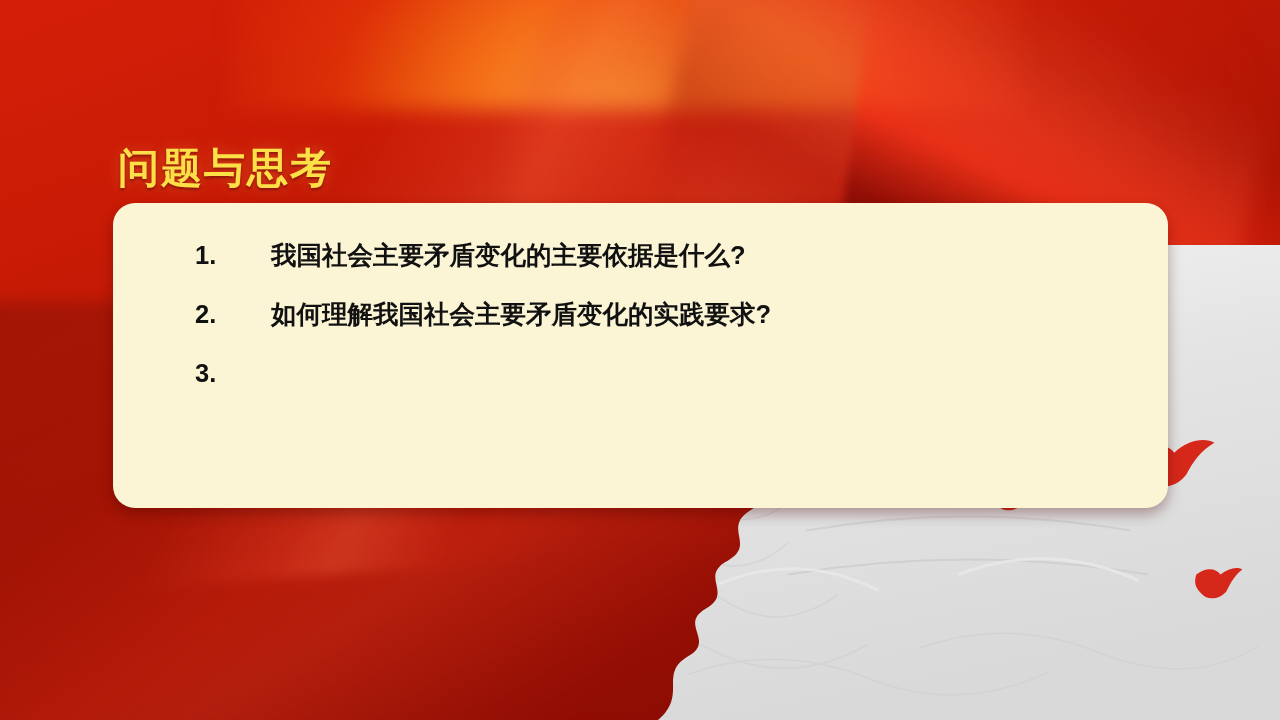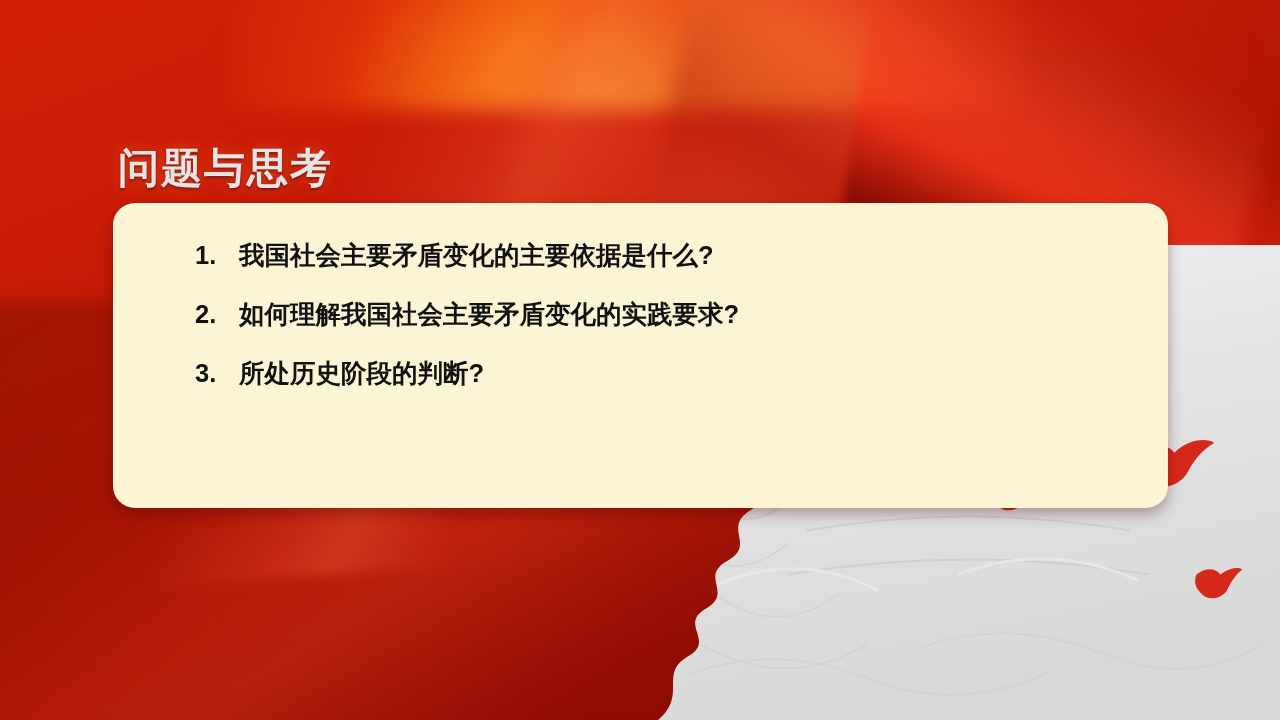--- a/index.html
+++ b/index.html
@@ -135,21 +135,21 @@
   .inkwash svg { position:absolute; inset:0; width:100%; height:100%; }
 
   
   .title {
     position: absolute;
     left: 118px;
     top: 141px;
     font-size: 41px;
     font-weight: bold;
     letter-spacing: 2px;
-    color: #e5e5e5;
+    color: #fde047;
     text-shadow:
        0 2px 3px rgba(90,0,0,0.55),
        0 0 14px rgba(255,190,90,0.30);
     white-space: nowrap;
   }
 
   
   .card {
     position: absolute;
     left: 113px;
@@ -176,21 +176,21 @@
     line-height: 1.42;
   }
   .qitem + .qitem { margin-top: 23px; }
   .qnum {
     flex: 0 0 auto;
     width: 44px;
     color: #111111;
     font-size: 25.5px;
     font-weight: bold;
   }
-  .qtext { flex: 1 1 auto; }
+  .qtext { flex: 1 1 auto; margin-left: 32px; }
   .qline { display: block; }
 </style>
 </head>
 <body>
 
 <div id="slide">
 
   <div class="bg-base"></div>
   <div class="bg-glow-top"></div>
   <div class="fold-a"></div>
@@ -292,19 +292,18 @@
       <div class="qitem">
         <span class="qnum">2.</span>
         <span class="qtext">
           <span class="qline">如何理解我国社会主要矛盾变化的实践要求?</span>
         </span>
       </div>
 
       <div class="qitem">
         <span class="qnum">3.</span>
         <span class="qtext">
-          <span class="qline">所处历史阶段的判断?</span>
         </span>
       </div>
 
     </div>
   </div>
 </div>
 
 </body></html>

